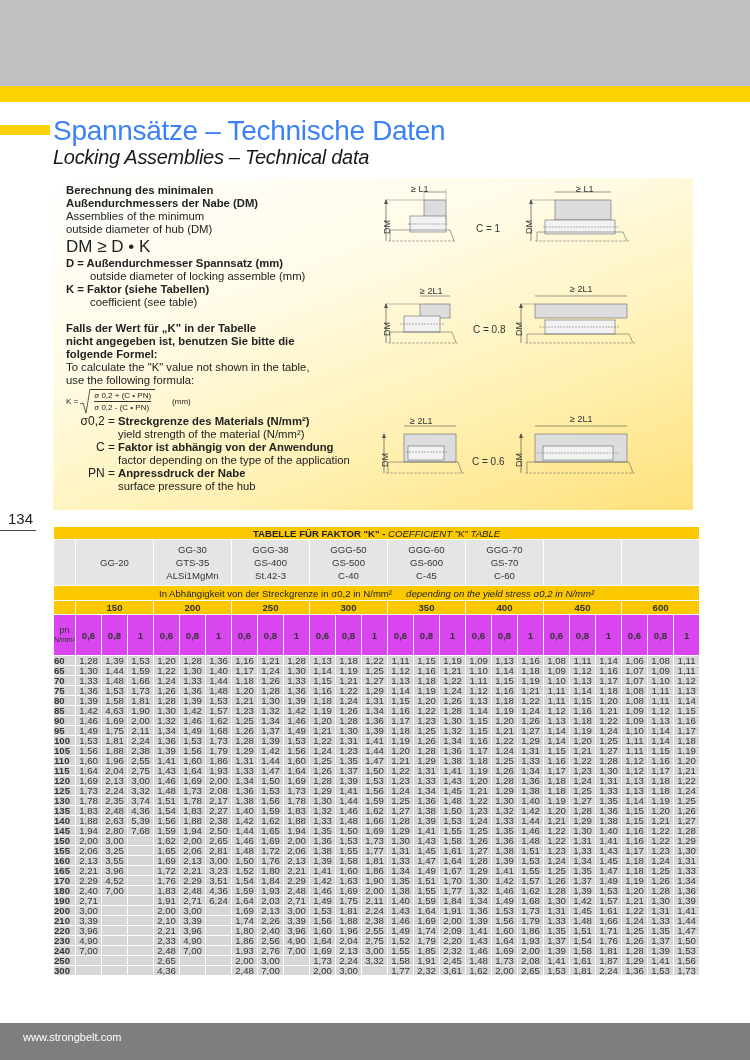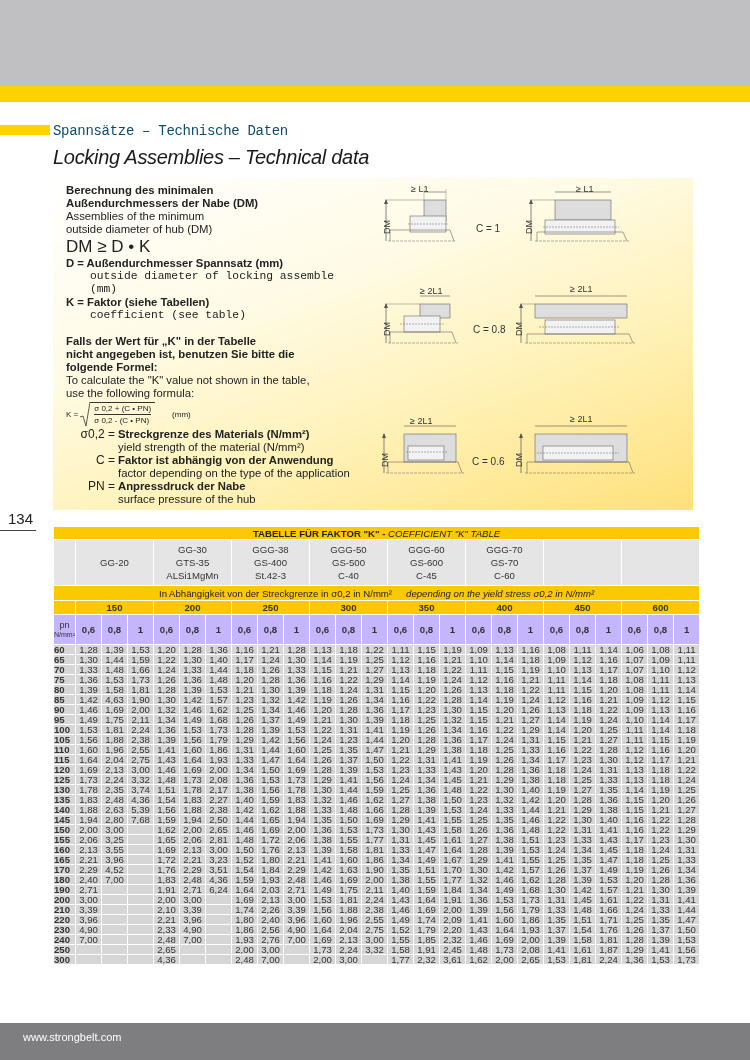--- a/index.html
+++ b/index.html
@@ -1,27 +1,27 @@
 <!DOCTYPE html>
 <html><head>
 <meta charset="utf-8">
 <style>
   * { box-sizing: border-box; margin: 0; padding: 0; }
   body { width: 750px; height: 1060px; background: #ffffff; font-family: "DejaVu Sans", sans-serif; position: relative; overflow: hidden; color: #222; }
   .top-band { position: absolute; left: 0; top: 0; width: 750px; height: 86px; background: #c0c0c2; }
   .yellow-band { position: absolute; left: 0; top: 86px; width: 750px; height: 16px; background: #fcd200; }
   .title-marker { position: absolute; left: 0; top: 125px; width: 50px; height: 10px; background: #fcd200; }
   .title-block { position: absolute; left: 53px; top: 118px; }
-  .title-de { font-family: Liberation Mono, monospace; font-size: 14px; color: #0c4a6e; line-height: 26px; letter-spacing: -0.3px; }
+  .title-de { font-family: Liberation Sans, sans-serif; font-size: 28px; color: #3b82f6; line-height: 26px; letter-spacing: -0.3px; }
   .title-en { font-family: "Liberation Sans", sans-serif; font-size: 20px; font-style: italic; color: #1a1a1a; line-height: 26px; letter-spacing: -0.3px; }
   .info-panel { position: absolute; left: 53px; top: 178px; width: 640px; height: 332px; background: linear-gradient(160deg, #ffffff 0%, #fffbe6 35%, #fff0b0 70%, #ffe07a 100%); }
   .info-text { position: absolute; left: 66px; top: 184px; width: 300px; font-family: "Liberation Sans", sans-serif; font-size: 11.3px; line-height: 13px; color: #222; }
   .info-text .b { font-weight: bold; }
   .info-text .formula-big { font-size: 17px; line-height: 20px; margin: 1px 0 0 0; }
-  .indent { padding-left: 24px; font-family: Liberation Mono, monospace; }
+  .indent { padding-left: 24px; }
   .gap { height: 13px; }
   .formula { display: flex; align-items: center; font-size: 8px; margin: 1px 0; height: 26px; }
   .formula .sqrt { display: inline-flex; align-items: center; margin-left: 2px; }
   .formula .frac { display: inline-flex; flex-direction: column; border-top: 1px solid #333; padding: 0 4px; }
   .formula .frac span { line-height: 11px; }
   .formula .frac .num { border-bottom: 1px solid #333; }
   .def-row { display: flex; }
   .def-key { width: 52px; text-align: right; padding-right: 3px; white-space: nowrap; font-size: 12px; }
   .def-val { flex: 1; }
   .page-num { position: absolute; left: 8px; top: 510px; font-family: "Liberation Sans", sans-serif; font-size: 15px; color: #222; }
@@ -29,21 +29,21 @@
   .diagrams { position: absolute; left: 370px; top: 178px; width: 320px; height: 332px; }
   .diagram { position: absolute; }
   .c-label { position: absolute; font-family: "Liberation Sans", sans-serif; font-size: 10px; color: #333; }
   table.ktable { position: absolute; left: 53px; top: 526px; width: 646px; border-collapse: collapse; font-family: "Liberation Sans", sans-serif; table-layout: fixed; }
   table.ktable td { border: 1px solid #ffffff; text-align: center; font-size: 9.6px; padding: 0; }
   .hdr-title td { background: #fcc900; height: 13px; font-weight: bold; font-size: 9px; color: #222; }
   .hdr-title i { font-weight: normal; }
   .hdr-mat td { background: #e5e5e5; height: 46px; font-size: 9.6px; line-height: 13px; color: #333; vertical-align: middle; }
   .hdr-yield td { background: #fcc900; height: 15px; font-size: 9.6px; color: #222; }
   .hdr-groups td { background: #fcc900; height: 14px; font-weight: bold; font-size: 9.6px; color: #333; }
-  .hdr-c td { background: #c4b5fd; height: 30px; font-weight: bold; font-size: 9.6px; color: #333; }
+  .hdr-c td { background: #d946ef; height: 41px; font-weight: bold; font-size: 9.6px; color: #333; }
   .hdr-c td.pn { font-size: 9px; line-height: 10px; font-weight: normal; }
   .hdr-c td.pn small { font-size: 7px; display: block; }
   .data-row td { background: #d6d6d6; height: 9.4px; line-height: 9px; font-size: 9.4px; color: #333; border-top: 0.5px solid #fff; border-bottom: 0.5px solid #fff; }
   .data-row td.pn { font-weight: bold; text-align: right; padding-right: 16px; background: #d6d6d6; }
   .footer { position: absolute; left: 0; top: 1023px; width: 750px; height: 37px; background: #7e7e80; }
   .footer-text { position: absolute; left: 23px; top: 1031px; font-family: "Liberation Sans", sans-serif; font-size: 11px; color: #ffffff; }
 </style>
 </head>
 <body>
 

